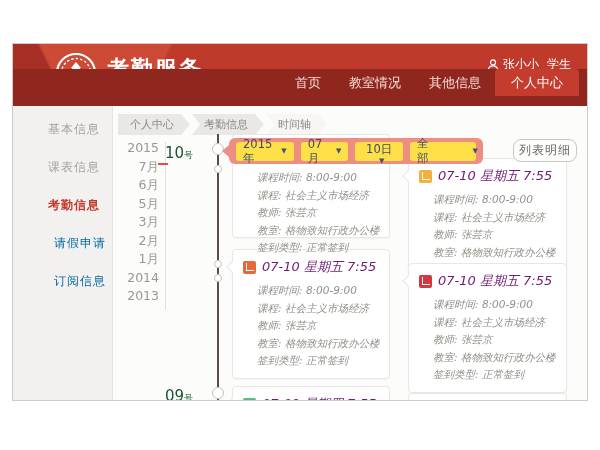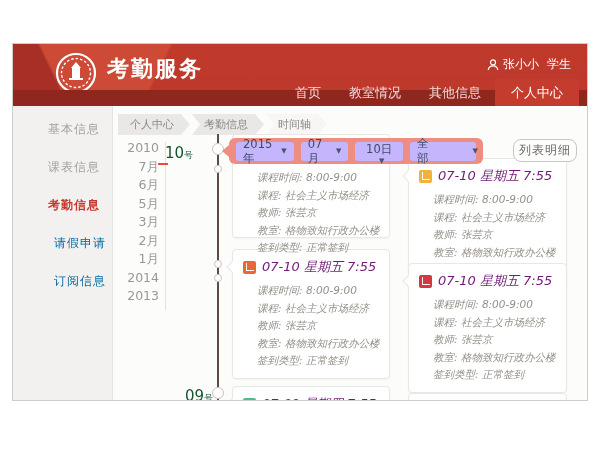--- a/index.html
+++ b/index.html
@@ -18,22 +18,22 @@
   .logo-wrap { position:absolute; left:42px; top:8px; display:flex; align-items:center; }
   .logo-circle { width:42px; height:42px; }
   .univ-block { margin-left:7px; color:#fff; }
   .univ-zh { font-size:19px; font-weight:bold; font-style:italic; letter-spacing:1px; line-height:22px; }
   .univ-en { font-size:6.5px; letter-spacing:0.6px; margin-top:1px; }
   .service-title { margin-left:10px; color:#fff; font-size:22px; font-weight:bold; letter-spacing:2px; padding-bottom:8px; }
   .user-box { position:absolute; right:16px; top:12px; display:flex; align-items:center; color:#fff; font-size:12px; }
   .user-box svg { margin-right:4px; }
   .user-name { margin-right:8px; }
 
-  .navbar { position:absolute; left:0; right:0; bottom:0; height:16px; background:#90271f;
-            display:flex; justify-content:flex-end; align-items:flex-end; padding-right:8px; }
+  .navbar { position:absolute; left:0; right:0; bottom:0; height:37px; background:#90271f;
+            display:flex; justify-content:flex-end; align-items:flex-start; padding-right:8px; }
   .nav-item { color:#f4ddd9; font-size:13px; height:27px; line-height:27px; padding:0 14px; cursor:pointer; }
   .nav-item.active { background:#c43c2d; color:#fff; border-radius:4px 4px 0 0; padding:0 16px; }
 
   
   .app-body { display:flex; height:296px; }
   .sidebar { width:100px; background:#f2f1ef; border-right:1px solid #e6e4e1; padding-top:4px; }
   .side-item { height:38px; line-height:38px; padding-left:35px; font-size:12px; color:#a5a19d; letter-spacing:1px; cursor:pointer; }
   .side-item.active { color:#c5372b; font-weight:bold; }
   .side-item.dim { color:#0369a1;text-align:center; }
 
@@ -59,21 +59,21 @@
   .dot-big { width:12px; height:12px; left:99px; }
   .dot-small { width:8px; height:8px; left:101px; }
   .day-label { position:absolute; left:52px; font-size:15px; color:#14532d; }
   .day-label small { font-size:9px; }
 
   
   .filter-bar { position:absolute; left:116px; top:32px; width:254px; height:26px; background:#ee8e83;
                 border-radius:6px; display:flex; align-items:center; padding:0 7px; gap:7px; z-index:20; }
   .filter-bar::before { content:""; position:absolute; left:-7px; top:7px; width:0; height:0;
                 border-top:6px solid transparent; border-bottom:6px solid transparent; border-right:7px solid #ee8e83; }
-  .dd { background:#c4b5fd; border-radius:3px; height:19px; display:flex; align-items:center;
+  .dd { background:#fde047; border-radius:3px; height:19px; display:flex; align-items:center;
         justify-content:space-between; padding:0 7px; font-size:11.5px; color:#3d4a66; cursor:pointer; }
   .dd .caret { font-size:7px; color:#46536f; margin-left:5px; }
   .dd-year { width:62px; } .dd-month { width:51px; } .dd-day { width:51px;flex-direction:column; } .dd-type { width:66px;gap:39px; }
 
   .list-btn { position:absolute; left:400px; top:33px; width:64px; height:23px; background:#fdfdfc;
               border:1px solid #c9c7c4; border-radius:8px; font-size:12px; color:#6b6762; letter-spacing:1px;
               text-align:center; line-height:21px; cursor:pointer; z-index:20; }
 
   
   .card { position:absolute; width:158px; background:#fff; border:1px solid #e9e7e4; border-radius:4px;
@@ -141,36 +141,36 @@
 
     <div class="content">
 
       <div class="breadcrumb">
         <div class="crumb">个人中心</div>
         <div class="crumb">考勤信息</div>
         <div class="crumb active">时间轴</div>
       </div>
 
       <div class="years">
-        <div class="year-item">2010</div>
+        <div class="year-item">2015</div>
         <div class="year-item">7月</div>
         <div class="year-item">6月</div>
         <div class="year-item">5月</div>
         <div class="year-item">3月</div>
         <div class="year-item">2月</div>
         <div class="year-item">1月</div>
         <div class="year-item">2014</div>
         <div class="year-item">2013</div>
       </div>
       <div class="years-sep"></div>
       <div class="year-tick"></div>
 
       <div class="tl-line"></div>
       <div class="day-label" style="top:38px;"><span>10</span><small>号</small></div>
-      <div class="day-label" style="top:281px;margin-left:20px;"><span>09</span><small>号</small></div>
+      <div class="day-label" style="top:281px;"><span>09</span><small>号</small></div>
       <div class="tl-dot dot-big" style="top:37px;"></div>
       <div class="tl-dot dot-small" style="top:59px;"></div>
       <div class="tl-dot dot-small" style="top:154px;"></div>
       <div class="tl-dot dot-small" style="top:168px;"></div>
       <div class="tl-dot dot-big" style="top:281px;"></div>
 
       <div class="card card1">
         <div class="card-lines">
           <div class="card-line">课程时间: 8:00-9:00</div>
           <div class="card-line">课程: 社会主义市场经济</div>

